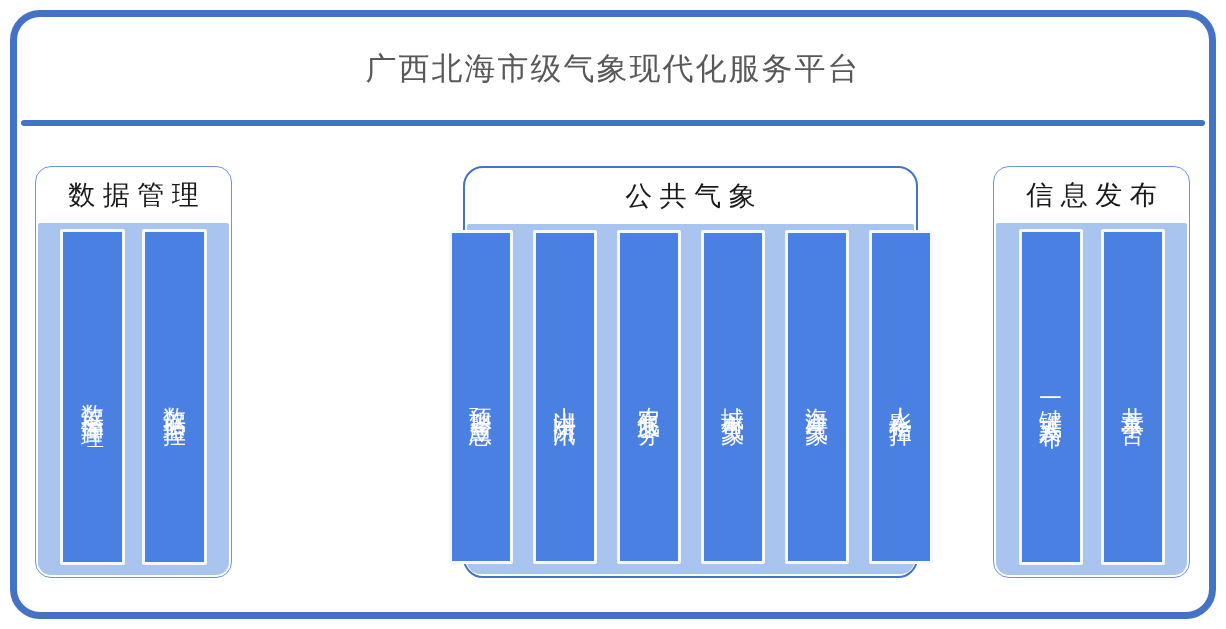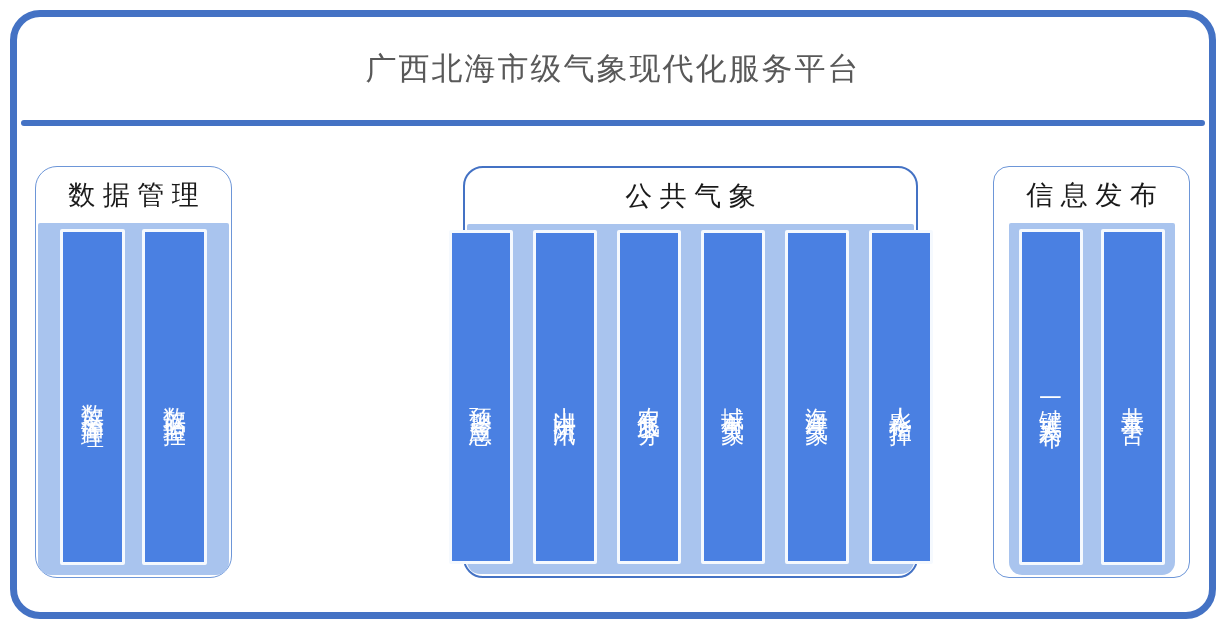--- a/index.html
+++ b/index.html
@@ -37,24 +37,24 @@
     position: absolute;
     top: 166px;
     height: 412px;
     display: flex;
     flex-direction: column;
     background: #ffffff;
     border: 1.5px solid var(--group-border-light, #6D96D8);
     border-radius: 16px;
     box-sizing: border-box;
   }
-  .g1 { left: 35px;  width: 197px; border-radius: 22px; }
+  .g1 { left: 35px;  width: 197px; }
   .g2 { left: 257px; width: 193px; }
   .g3 { left: 463px; width: 455px; border: 2.5px solid var(--accent, #4472C4); border-radius: 20px; }
-  .g4 { left: 993px; width: 197px; align-items: center; }
+  .g4 { left: 993px; width: 197px; }
   .group-header {
     flex: 0 0 56px;
     display: flex;
     align-items: center;
     justify-content: center;
     font-family: "Liberation Serif", "DejaVu Serif", serif;
     font-size: 27px;
     letter-spacing: 0.28em;
     text-indent: 0.28em;
     color: var(--header-text, #1A1A1A);

